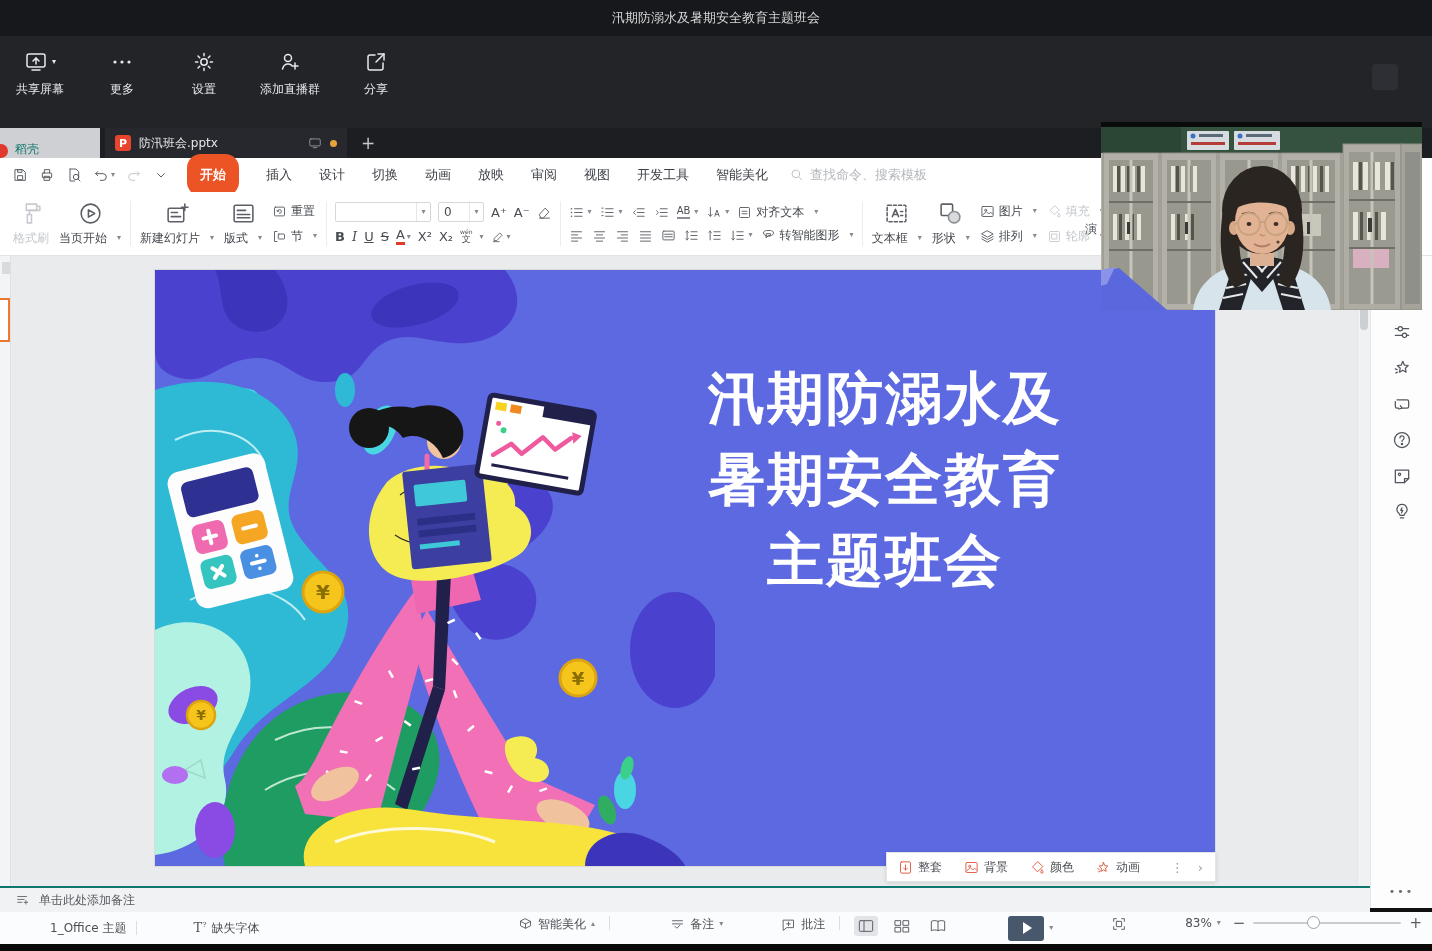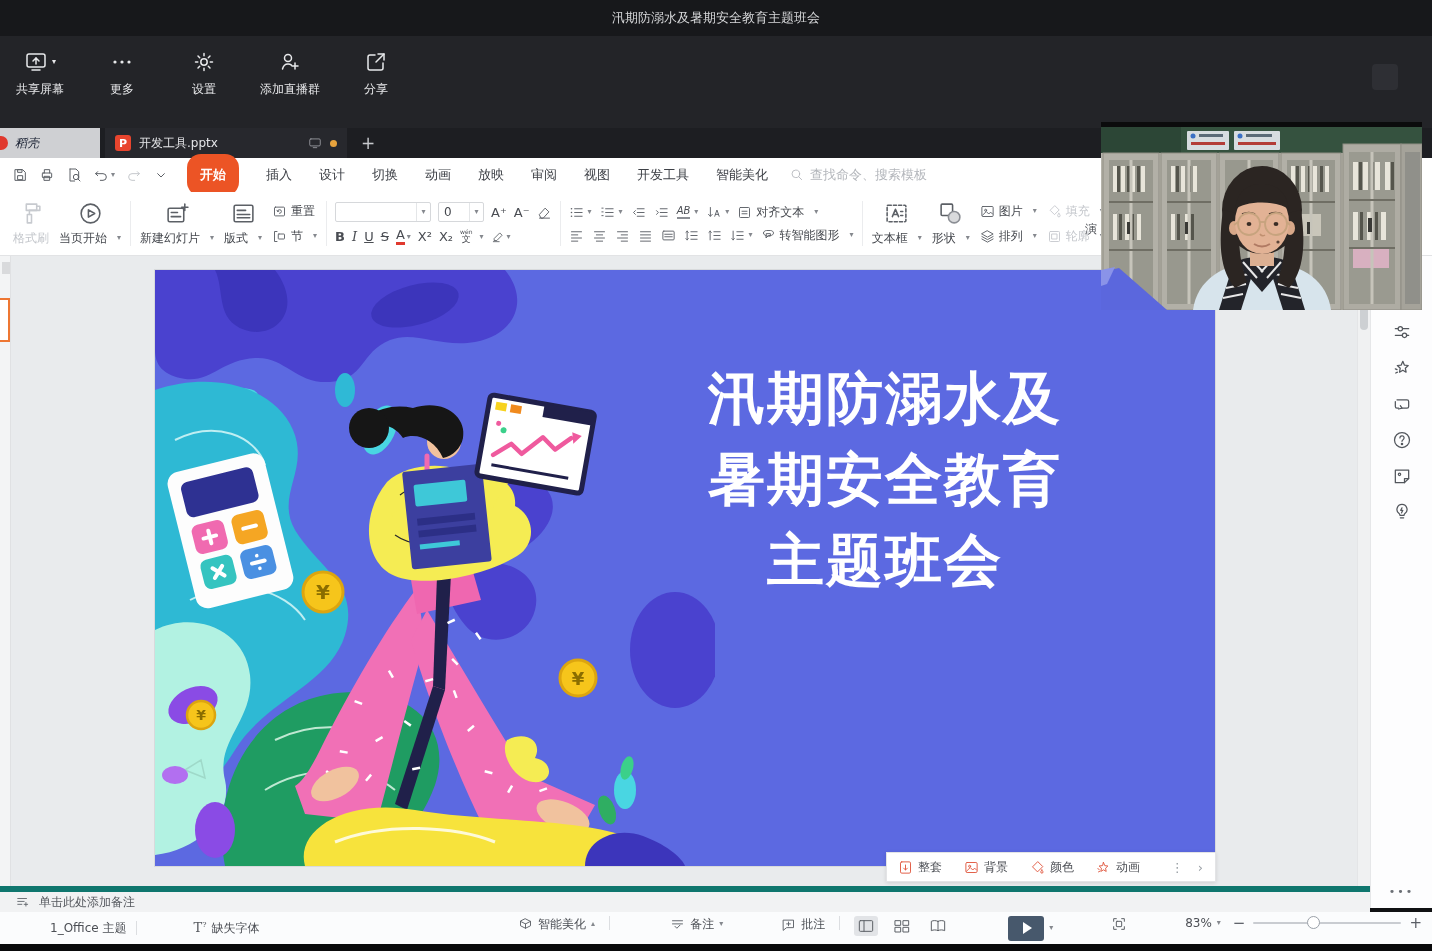--- a/index.html
+++ b/index.html
@@ -23,22 +23,22 @@
   .meet-btn { display:flex; flex-direction:column; align-items:center; gap:7px; color:#e8e9eb;
     font-size:12px; min-width:52px; cursor:default; }
   .meet-btn .ic { stroke:#e8e9eb; width:24px; height:24px; }
   .meet-icon-row { display:flex; align-items:center; gap:4px; }
   .meet-mini { position:absolute; top:28px; right:34px; width:26px; height:26px;
     background:#2e2f34; border-radius:4px; }
 
   
   .tabbar { position:absolute; top:128px; left:0; right:0; height:30px; background:#1d1e22;
     display:flex; align-items:stretch; }
-  .tab-docer { width:100px; background:#cfd0d3; color:#0f172a; font-size:12px;
-    display:flex; align-items:center; gap:7px; overflow:hidden;font-style:italic; }
+  .tab-docer { width:100px; background:#cfd0d3; color:#0f766e; font-size:12px;
+    display:flex; align-items:flex-end; gap:7px; overflow:hidden; }
   .docer-dot { width:14px; height:14px; border-radius:50%; background:#e0392e; margin-left:-6px; flex:none; }
   .tab-doc { margin-left:5px; width:242px; background:#27282d; color:#e4e5e8; font-size:12px;
     display:flex; align-items:center; gap:8px; padding:0 10px; }
   .p-badge { width:16px; height:16px; border-radius:3px; background:#e8452e; color:#fff;
     font-size:11px; font-weight:bold; display:flex; align-items:center; justify-content:center; flex:none; }
   .tab-doc .name { flex:1; }
   .dot-orange { width:7px; height:7px; border-radius:50%; background:#e8a33d; }
   .tab-add { margin-left:14px; color:#c7c9cd; font-size:17px; display:flex; align-items:center; }
 
   
@@ -78,21 +78,21 @@
   .fmt b { font-weight:bold; }
   .fmt .it { font-style:italic; font-family:"DejaVu Serif","Liberation Serif",serif; }
   .fmt .un { text-decoration:underline; }
   .fmt .st { text-decoration:line-through; }
   .fcolor { border-bottom:3px solid #e0392e; line-height:1; padding-bottom:1px; }
   .phon { font-size:9px; line-height:1; text-align:center; color:#4a4d53; }
   .phon small { display:block; font-size:6px; }
   .pgrp { display:flex; flex-direction:column; justify-content:center; gap:6px; padding:0 8px; }
   .prow { display:flex; align-items:center; gap:8px; }
   .prow .ic { width:15px; height:15px; }
-  .ab { font-size:10px; color:#4a4d53; border-bottom:2px solid #8b8e94; line-height:1.2;font-style:italic; }
+  .ab { font-size:10px; color:#4a4d53; border-bottom:2px solid #8b8e94; line-height:1.2; }
   .ribbon-cutoff { position:absolute; left:1085px; top:29px; font-size:12px; color:#45484e; }
 
   
   .canvas { position:absolute; top:256px; left:0; right:0; height:630px; background:#e9ebed; }
   .left-sliver { position:absolute; top:256px; left:0; width:11px; height:630px;
     background:#f3f4f5; border-right:1px solid #e0e1e3; }
   .thumb-mini { position:absolute; top:6px; left:2px; width:8px; height:12px; background:#d9dadc; }
   .thumb-sel { position:absolute; top:42px; left:0; width:10px; height:44px;
     border:2px solid #ee7733; border-left:none; background:#fff; }
 
@@ -106,21 +106,21 @@
   .float-bar { position:absolute; left:886px; top:852px; width:330px; height:30px; background:#fff;
     border:1px solid #e3e4e6; box-shadow:0 1px 4px rgba(0,0,0,.12);
     display:flex; align-items:center; font-size:12px; color:#4c4f55; }
   .fb-item { display:flex; align-items:center; gap:5px; padding:0 11px; }
   .fb-item .ic { width:15px; height:15px; stroke:#e0573f; }
   .fb-extra { margin-left:auto; display:flex; align-items:center; gap:14px; padding-right:12px;
     color:#9aa0a6; font-size:13px; }
 
   
   .notesbar { position:absolute; top:886px; left:0; right:62px; height:26px; background:#f1f2f3;
-    border-top:6px solid #0f766e; display:flex; align-items:center; gap:9px; padding-left:16px;
+    border-top:2px solid #0f766e; display:flex; align-items:center; gap:9px; padding-left:16px;
     font-size:12px; color:#55585e; }
   .notesbar .ic { width:14px; height:14px; }
   .statusbar { position:absolute; top:912px; left:0; right:0; height:32px; background:#fbfcfd;
     display:flex; align-items:center; font-size:12px; color:#4c4f55; padding:0 10px 0 4px; }
   .sb-div { width:1px; height:14px; background:#dcdee1; margin:0 10px; }
   .sb-item { display:flex; align-items:center; gap:5px; white-space:nowrap;margin-left:46px; }
   .sb-right { margin-left:auto; display:flex; align-items:flex-start; gap:12px; }
   .tmiss { font-family:"DejaVu Serif","Liberation Serif",serif; font-size:13px; color:#55585e; }
   .tmiss sup { font-size:8px; }
   .viewbtn { width:24px; height:20px; display:flex; align-items:center; justify-content:center; border-radius:3px; }
@@ -208,21 +208,21 @@
   <div class="meet-mini"></div>
 </div>
 
 <div class="tabbar">
   <div class="tab-docer">
     <span class="docer-dot"></span>
     <span>稻壳</span>
   </div>
   <div class="tab-doc">
     <span class="p-badge">P</span>
-    <span class="name">开发工具.pptx</span>
+    <span class="name">防汛班会.pptx</span>
     <svg class="ic" style="width:14px;height:14px;stroke:#9b9da3" viewBox="0 0 24 24">
       <rect x="3" y="5" width="18" height="12" rx="2"></rect>
         <line x1="9" y1="20" x2="15" y2="20"></line>
     </svg>
     <span class="dot-orange"></span>
   </div>
   <div class="tab-add">
     <span>+</span>
   </div>
 </div>

